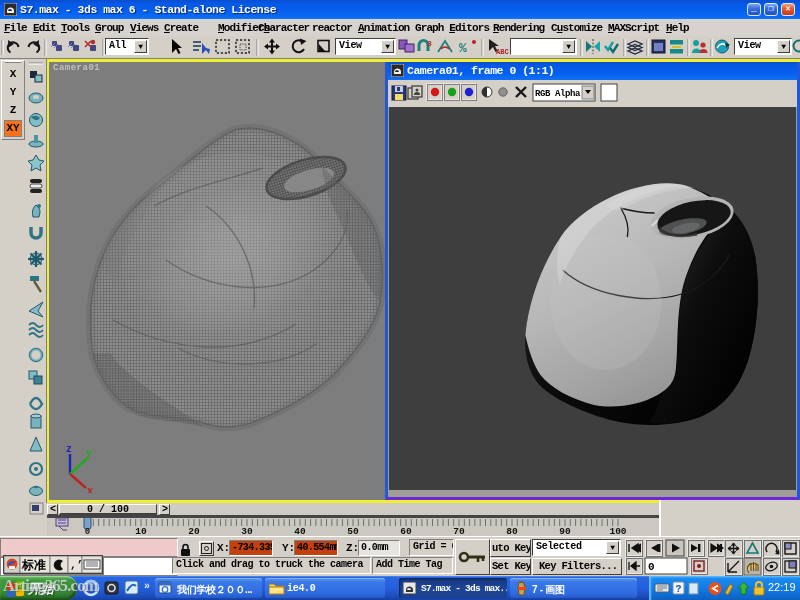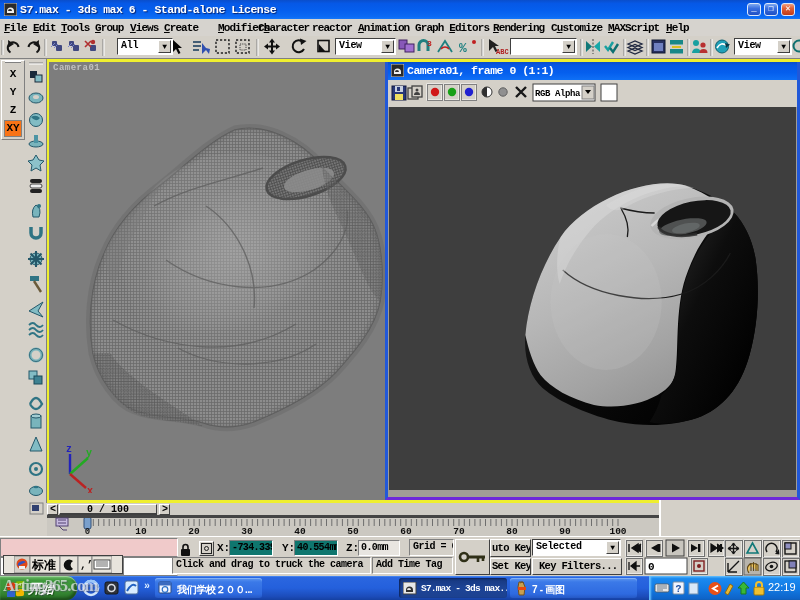--- a/index.html
+++ b/index.html
@@ -42,21 +42,21 @@
 #rwtitle .ttext{position:absolute;left:19px;top:2px;color:#fff;font-weight:bold;font-size:11.5px;letter-spacing:-0.5px;}
 #rwtools{left:0px;top:18px;width:409px;height:27px;background:#d4d0c8;}
 #rwcanvas{left:1px;top:45px;width:407px;height:383px;background:#3e3e3e;}
 
 #tsrow{left:47px;top:503px;width:612px;height:13px;background:#cfccc5;}
 #darkband{left:47px;top:515px;width:612px;height:3px;background:#454545;}
 #ruler{left:47px;top:518px;width:612px;height:18px;background:#cbc8c1;}
 #rightgray{left:659px;top:500px;width:141px;height:36px;background:#d4d0c8;border-left:2px solid #fff;}
 
 #statusbar{left:0;top:536px;width:800px;height:40px;background:#d4d0c8;border-top:1px solid #fff;}
-.sfield{position:absolute;height:16px;background:#0f766e;border:1px solid #808080;border-right-color:#fff;border-bottom-color:#fff;font-size:10px;font-weight:bold;padding:1px 2px;color:#000;white-space:pre;letter-spacing:-0.6px;overflow:hidden;}
+.sfield{position:absolute;height:16px;background:#c2410c;border:1px solid #808080;border-right-color:#fff;border-bottom-color:#fff;font-size:10px;font-weight:bold;padding:1px 2px;color:#000;white-space:pre;letter-spacing:-0.6px;overflow:hidden;}
 .gfield{position:absolute;height:17px;background:#d4d0c8;border:1px solid #808080;border-right-color:#fff;border-bottom-color:#fff;font-size:10px;font-weight:bold;padding:1px 3px;color:#000;white-space:pre;letter-spacing:-0.5px;overflow:hidden;}
 .sbtn{position:absolute;background:#d4d0c8;border:1px solid #fff;border-right-color:#404040;border-bottom-color:#404040;white-space:pre;letter-spacing:-0.7px;overflow:hidden;}
 .slabel{position:absolute;font-size:11px;font-weight:bold;color:#000;}
 
 #taskbar{left:0;top:576px;width:800px;height:24px;
  background:linear-gradient(180deg,#4f91f4 0%,#2a66e0 6%,#2460dc 50%,#1c4cba 85%,#1540a2 100%);}
 .taskbtn{position:absolute;top:2px;height:20px;border-radius:3px;
  background:linear-gradient(180deg,#5e97f0 0%,#3b79e8 20%,#2e6ae0 80%,#2558c4 100%);
  box-shadow:inset 0 1px 0 #7fb0f5;color:#fff;font-size:11px;white-space:nowrap;overflow:hidden;}
 .taskbtn.active{background:linear-gradient(180deg,#17377e 0%,#1d4496 50%,#1c4190 100%);box-shadow:inset 1px 1px 2px #0c2258;}
@@ -206,21 +206,21 @@
       <line x1="711" y1="3" x2="711" y2="20" stroke="#808080"></line>
           <line x1="712" y1="3" x2="712" y2="20" stroke="#fff"></line>
 
       <circle cx="722" cy="10.5" r="6.5" fill="#20a0b8" stroke="#0d6070"></circle>
       <path d="M717,12 q4,-7 10,-2" fill="none" stroke="#fff" stroke-width="1.6"></path>
       <polygon points="725,7 730,8.5 726,12" fill="#083848"></polygon>
 
       <circle cx="799" cy="10" r="5.5" fill="none" stroke="#107070" stroke-width="2"></circle>
     </g>
   </svg>
-  <div class="combo" style="left:117px;top:2px;width:56px;">
+  <div class="combo" style="left:105px;top:2px;width:44px;">
         <span class="ct">All</span>
         <span class="ca">▼</span>
       </div>
   <div class="combo" style="left:335px;top:2px;width:61px;">
         <span class="ct">View</span>
         <span class="ca">▼</span>
       </div>
   <div class="combo" style="left:510px;top:2px;width:67px;">
         <span class="ct"></span>
         <span class="ca">▼</span>
@@ -623,21 +623,21 @@
         <ellipse cx="47.5" cy="27.5" rx="6" ry="4" fill="none" stroke="#151515" stroke-width="1.3" transform="rotate(-20 47.5 27.5)"></ellipse>
         <circle cx="47.5" cy="27.5" r="1.8" fill="#151515"></circle>
         <rect x="58" y="19" width="17" height="17" fill="#d4d0c8" stroke="#fff"></rect>
           <rect x="58.5" y="19.5" width="17" height="17" fill="none" stroke="#707070"></rect>
         <rect x="61" y="22" width="11" height="11" fill="none" stroke="#151515" stroke-width="1.3"></rect>
         <rect x="65" y="22" width="7" height="7" fill="#8080b8" stroke="#151515"></rect>
       </g>
     </svg>
   </div>
 
-  <div class="abs" style="left:3px;top:555px;width:120px;height:19px;background:#e8e4dc;border:1px solid #404040;box-shadow:1px 1px 0 #808080;text-align:center;">
+  <div class="abs" style="left:3px;top:555px;width:100px;height:19px;background:#e8e4dc;border:1px solid #404040;box-shadow:1px 1px 0 #808080;text-align:center;">
     <svg width="98" height="17">
       <rect x="0" y="0" width="16" height="17" fill="#d4d0c8" stroke="#808080"></rect>
       <circle cx="8" cy="8" r="5.5" fill="#e04818"></circle>
         <path d="M4,10 a5 4 0 0 1 8,-4" fill="#3050c0"></path>
         <rect x="5" y="10" width="6" height="3" fill="#f0f0f0"></rect>
       <rect x="16" y="0" width="30" height="17" fill="#e8e4dc" stroke="#808080"></rect>
       <text x="18" y="13" font-size="12" font-weight="bold" font-family="Liberation Sans, sans-serif" fill="#000">标准</text>
       <rect x="46" y="0" width="18" height="17" fill="#e8e4dc" stroke="#808080"></rect>
       <path d="M59,5 a5.5 5.5 0 1 0 0,8 a4.5 4.5 0 0 1 0,-8" fill="#101010"></path>
       <rect x="64" y="0" width="14" height="17" fill="#e8e4dc" stroke="#808080"></rect>
@@ -798,20 +798,27 @@
     </svg>
 
     <div class="taskbtn" style="left:155px;width:107px;">
       <svg style="position:absolute;left:3px;top:3px;" width="15" height="14">
           <rect x="1" y="1" width="12" height="11" rx="1" fill="#f0f4ff" stroke="#2a4a80"></rect>
           <rect x="1" y="1" width="12" height="3.5" fill="#3a6ac0"></rect>
           <circle cx="7" cy="8.5" r="2.8" fill="none" stroke="#2a70c8" stroke-width="1.2"></circle>
         </svg>
       <span class="tbtxt" style="font-family:'Liberation Sans',sans-serif;">我们学校２００...</span>
     </div>
+    <div class="taskbtn" style="left:265px;width:120px;">
+      <svg style="position:absolute;left:4px;top:4px;" width="16" height="13">
+          <path d="M0,2 h5 l2,2 h8 v8 h-15 z" fill="#f4d060" stroke="#a07818"></path>
+          <path d="M0,5 h15 v7 h-15 z" fill="#ffe48a" stroke="#a07818"></path>
+        </svg>
+      <span class="tbtxt">ie4.0</span>
+    </div>
     <div class="taskbtn active" style="left:399px;width:108px;">
       <svg style="position:absolute;left:4px;top:4px;" width="14" height="13">
           <rect x="0" y="0" width="13" height="12" fill="#e8e8e8" stroke="#404040"></rect>
           <path d="M3,8 a3.5 3.5 0 1 1 7,0 l-2,0 a2 2 0 1 0 -4,0 z" fill="#303030"></path>
           <rect x="3" y="8" width="7" height="2" fill="#303030"></rect>
         </svg>
       <span class="tbtxt" style="font-size:9.5px;letter-spacing:-0.8px;">S7.max - 3ds max...</span>
     </div>
     <div class="taskbtn" style="left:510px;width:127px;">
       <svg style="position:absolute;left:4px;top:3px;" width="15" height="15">

